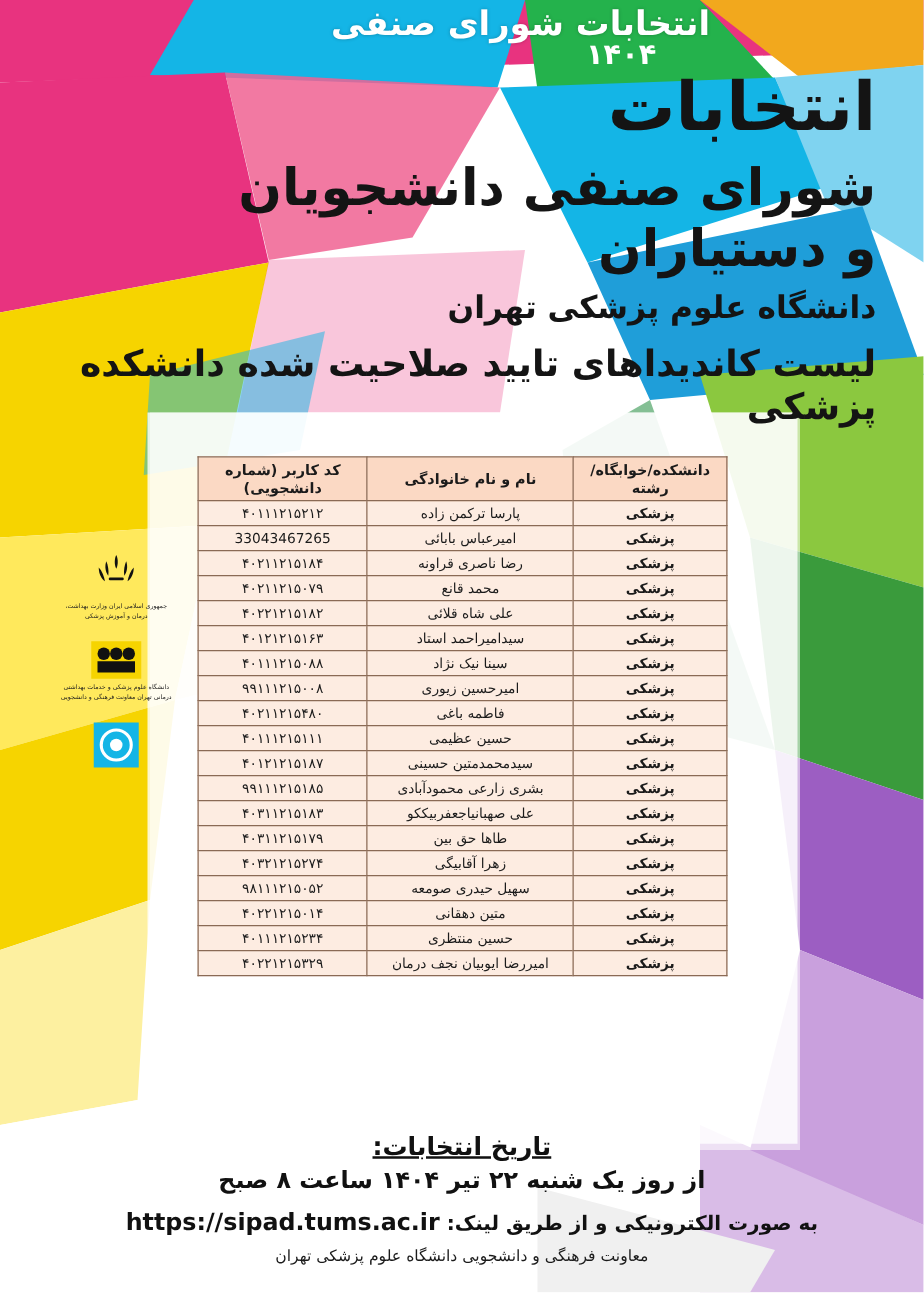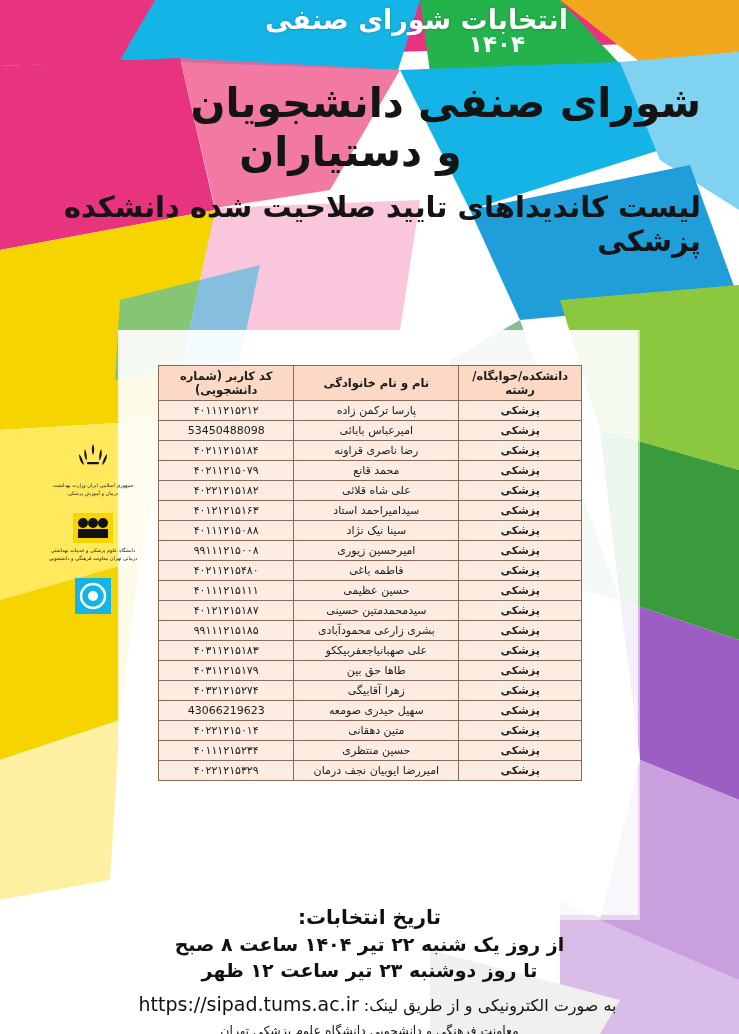--- a/index.html
+++ b/index.html
@@ -33,22 +33,22 @@
     letter-spacing:1px;white-space:nowrap;
   }
   .topband .tb-year{
     position:absolute;right:243px;top:31px;
     font-size:23px;font-weight:bold;color:#ffffff;white-space:nowrap;
   }
 
   
   .titles{position:absolute;z-index:3;right:0;top:58px;width:739px;text-align:right;padding-right:38px;box-sizing:border-box;}
   .t1{font-size:54px;font-weight:bold;color:#141414;line-height:1.05;margin:0;}
-  .t2{font-size:41px;font-weight:bold;color:#141414;line-height:1.15;margin:22px 0 0 0;padding-right:0;}
-  .t3{font-size:41px;font-weight:bold;color:#141414;line-height:1.15;margin:2px 0 0 0;text-align:center;}
+  .t2{font-size:41px;font-weight:bold;color:#141414;line-height:1.15;margin:12px 0 0 0;padding-right:0;}
+  .t3{font-size:41px;font-weight:bold;color:#141414;line-height:1.15;margin:2px 0 0 0;}
   .t4{font-size:25px;font-weight:bold;color:#141414;margin:8px 0 0 0;}
   .t5{font-size:29px;font-weight:bold;color:#141414;margin:14px 0 0 0;}
 
   
   .emblems{position:absolute;left:48px;top:440px;width:90px;z-index:3;text-align:center;}
   .emblem{margin-bottom:14px;}
   .emblem svg{display:block;margin:0 auto;}
   .emblem-cap{font-size:5px;color:#1b1b1b;line-height:1.5;margin-top:2px;}
 
   
@@ -69,23 +69,23 @@
     font-size:11.5px;
     height:24px;
   }
   td.dept{font-weight:bold;}
   col.c-dept{width:29%;}
   col.c-name{width:39%;}
   col.c-code{width:32%;}
 
   
   .footer{position:absolute;left:0;right:0;top:905px;z-index:4;text-align:center;color:#111;}
-  .f-head{font-size:20px;font-weight:bold;margin-bottom:4px;}
+  .f-head{font-size:20px;font-weight:bold;margin-bottom:4px;text-decoration:underline;}
   .f-line{font-size:19px;font-weight:bold;margin:4px 0;}
-  .f-link-row{font-size:16px;font-weight:normal;margin-top:12px;direction:rtl;padding-left:16px;}
+  .f-link-row{font-size:16px;font-weight:bold;margin-top:12px;direction:rtl;padding-left:16px;}
   .f-link{font-family:"DejaVu Sans","Liberation Sans",sans-serif;direction:ltr;display:inline-block;font-size:19px;}
   .f-org{font-size:12.5px;margin-top:8px;color:#1b1b1b;}
 </style>
 </head>
 <body>
 
 <div class="bg">
   <svg width="739" height="1034" viewBox="0 0 739 1034">
     <rect x="0" y="0" width="739" height="1034" fill="#ffffff"></rect>
 
@@ -119,22 +119,24 @@
   </svg>
 </div>
 <div class="veil"></div>
 
 <div class="topband">
   <div class="tb-title">انتخابات شورای صنفی</div>
   <div class="tb-year">۱۴۰۴</div>
 </div>
 
 <div class="titles">
+  <div class="t1">انتخابات</div>
   <div class="t2">شورای صنفی دانشجویان</div>
   <div class="t3">و دستیاران</div>
+  <div class="t4">دانشگاه علوم پزشکی تهران</div>
   <div class="t5">لیست کاندیداهای تایید صلاحیت شده دانشکده پزشکی</div>
 </div>
 
 <div class="emblems">
   <div class="emblem">
     <svg width="40" height="40" viewBox="0 0 40 40">
       <g fill="#111">
         <path d="M20 4 c-1.6 3 -1.6 8 0 11 c1.6 -3 1.6 -8 0 -11z"></path>
         <path d="M12 9 c-1.4 4 -0.6 9 1.6 11.5 c0.6 -4 -0.2 -8.6 -1.6 -11.5z"></path>
         <path d="M28 9 c1.4 4 0.6 9 -1.6 11.5 c-0.6 -4 0.2 -8.6 1.6 -11.5z"></path>
@@ -187,21 +189,21 @@
     </thead>
     <tbody>
       <tr>
           <td class="dept">پزشکی</td>
           <td>پارسا ترکمن زاده</td>
           <td>۴۰۱۱۱۲۱۵۲۱۲</td>
         </tr>
       <tr>
           <td class="dept">پزشکی</td>
           <td>امیرعباس بابائی</td>
-          <td>53450488098</td>
+          <td>33043467265</td>
         </tr>
       <tr>
           <td class="dept">پزشکی</td>
           <td>رضا ناصری قراونه</td>
           <td>۴۰۲۱۱۲۱۵۱۸۴</td>
         </tr>
       <tr>
           <td class="dept">پزشکی</td>
           <td>محمد قانع</td>
           <td>۴۰۲۱۱۲۱۵۰۷۹</td>
@@ -257,21 +259,21 @@
           <td>۴۰۳۱۱۲۱۵۱۷۹</td>
         </tr>
       <tr>
           <td class="dept">پزشکی</td>
           <td>زهرا آقابیگی</td>
           <td>۴۰۳۲۱۲۱۵۲۷۴</td>
         </tr>
       <tr>
           <td class="dept">پزشکی</td>
           <td>سهیل حیدری صومعه</td>
-          <td>43066219623</td>
+          <td>۹۸۱۱۱۲۱۵۰۵۲</td>
         </tr>
       <tr>
           <td class="dept">پزشکی</td>
           <td>متین دهقانی</td>
           <td>۴۰۲۲۱۲۱۵۰۱۴</td>
         </tr>
       <tr>
           <td class="dept">پزشکی</td>
           <td>حسین منتظری</td>
           <td>۴۰۱۱۱۲۱۵۲۳۴</td>
@@ -281,19 +283,18 @@
           <td>امیررضا ایوبیان نجف درمان</td>
           <td>۴۰۲۲۱۲۱۵۳۲۹</td>
         </tr>
     </tbody>
   </table>
 </div>
 
 <div class="footer">
   <div class="f-head">تاریخ انتخابات:</div>
   <div class="f-line">از روز یک شنبه ۲۲ تیر ۱۴۰۴ ساعت ۸ صبح</div>
-  <div class="f-line">تا روز دوشنبه ۲۳ تیر ساعت ۱۲ ظهر</div>
   <div class="f-link-row">
     <span>به صورت الکترونیکی و از طریق لینک:</span>
     <span class="f-link">https://sipad.tums.ac.ir</span>
   </div>
   <div class="f-org">معاونت فرهنگی و دانشجویی دانشگاه علوم پزشکی تهران</div>
 </div>
 
 </body></html>

